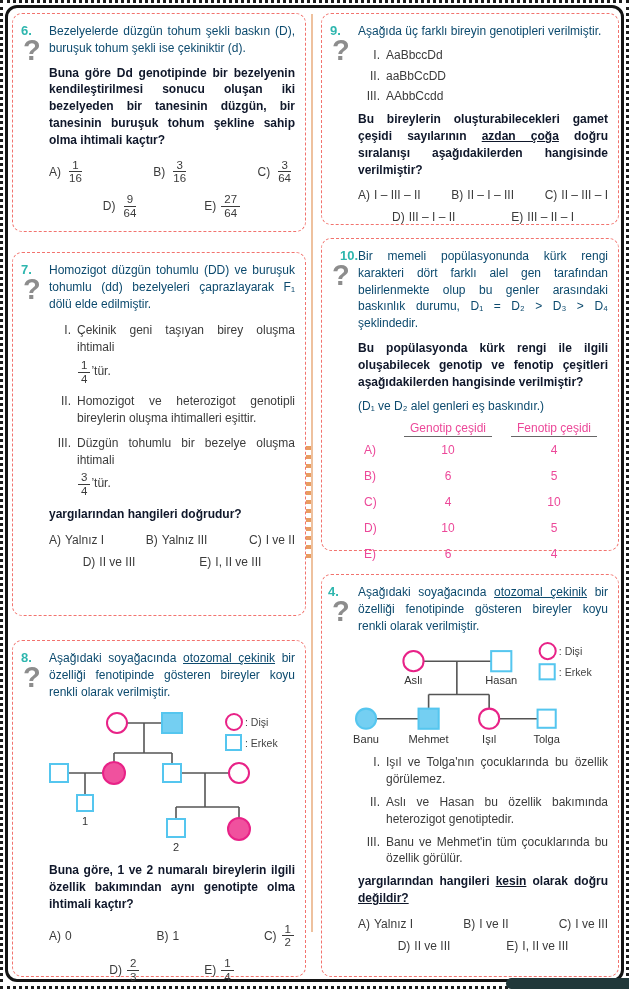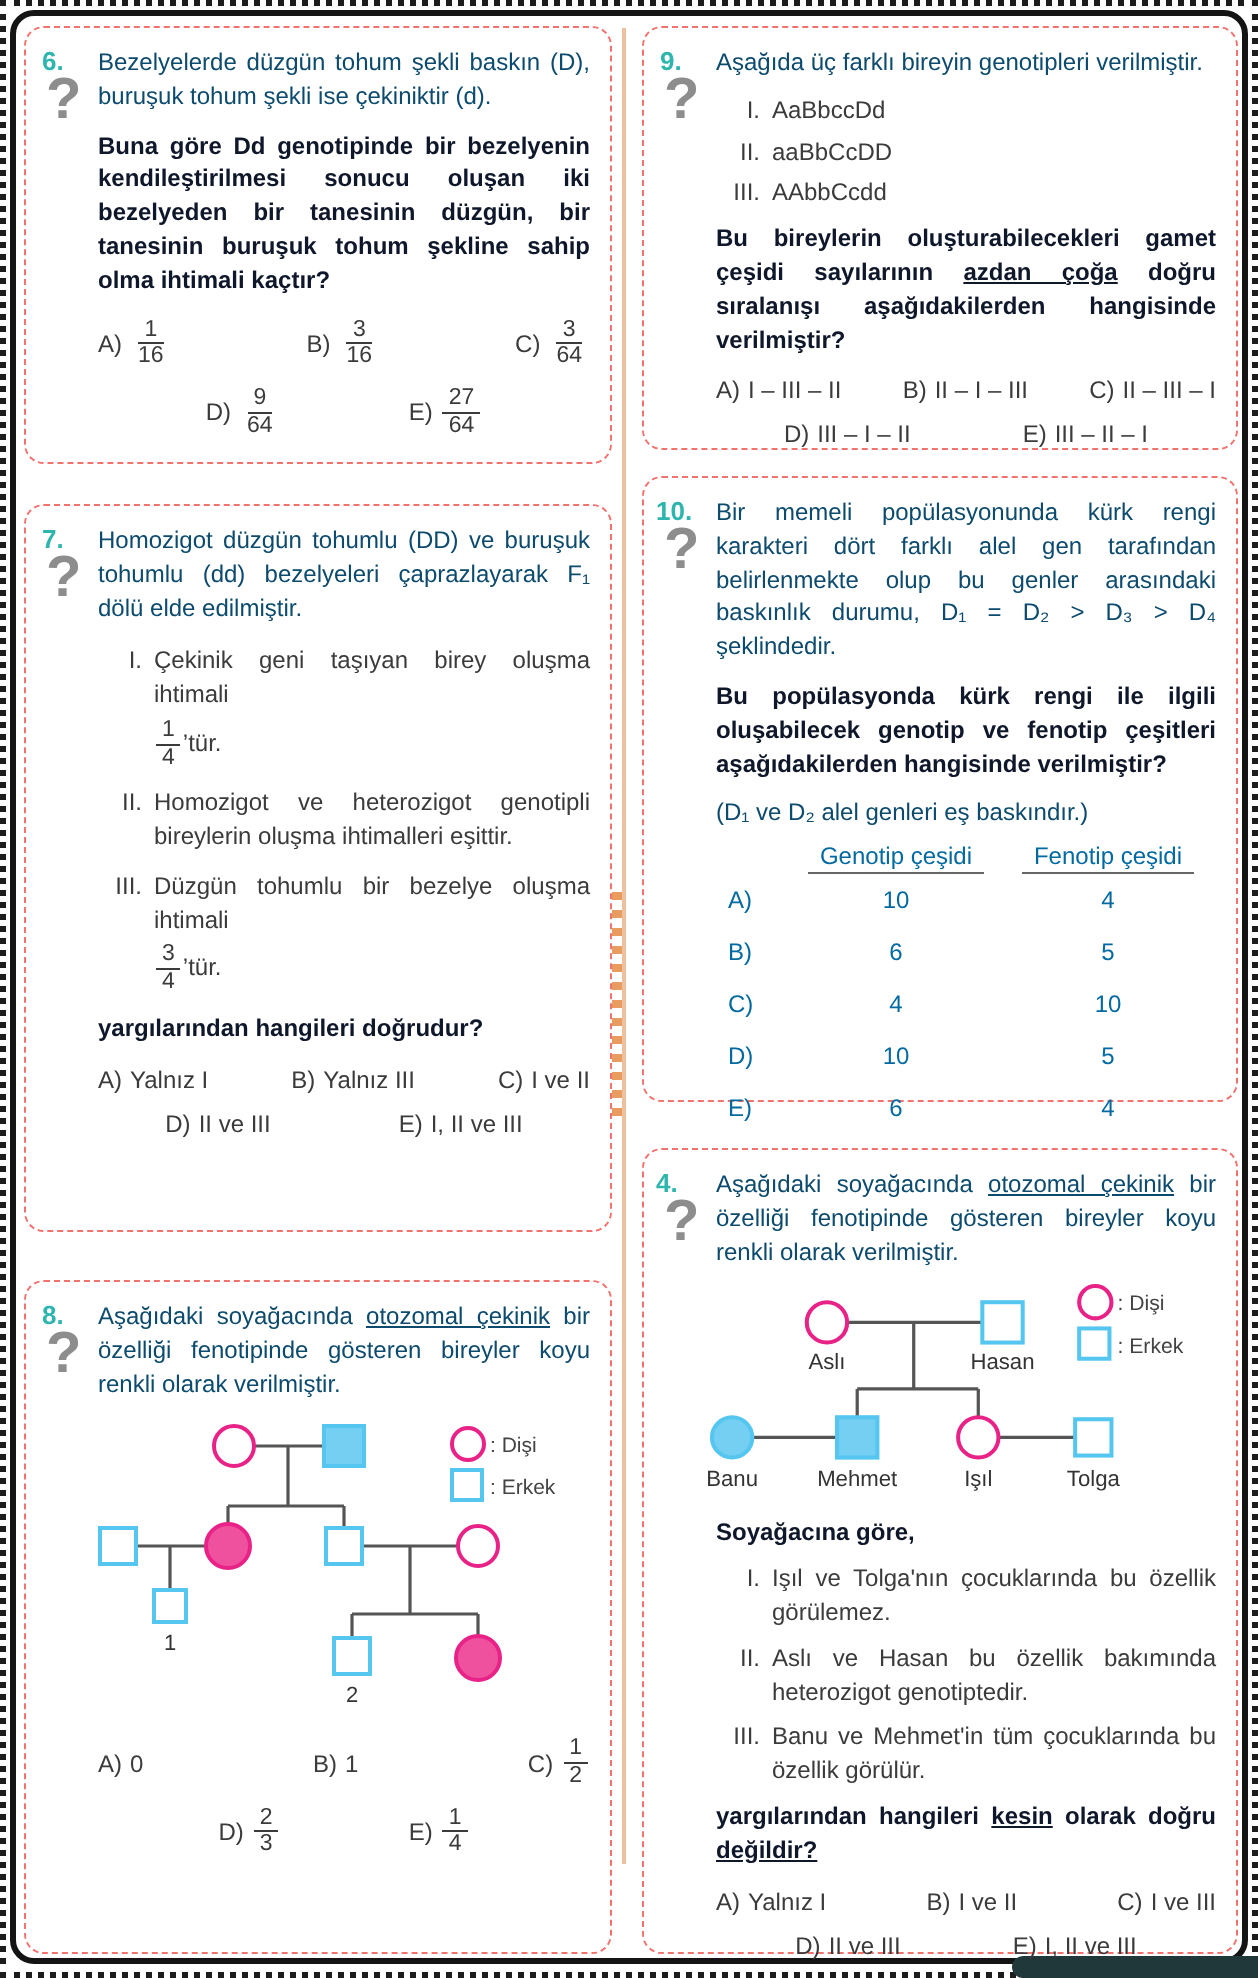--- a/index.html
+++ b/index.html
@@ -19,21 +19,21 @@
   .rn{flex:none;width:22px;text-align:right;margin-right:6px;}
   .fracline{margin:3px 0 2px 0;}
   .orow{display:flex;font-size:12px;color:#3b3b3b;align-items:center;}
   .r1{justify-content:space-between;margin-top:10px;}
   .r2{justify-content:center;gap:64px;margin-top:8px;}
   .opt{display:inline-flex;align-items:center;white-space:nowrap;}
   .olab{margin-right:4px;}
   .frac{display:inline-flex;flex-direction:column;align-items:center;line-height:1.1;font-size:11.5px;vertical-align:middle;margin:0 1px;}
   .fn{border-bottom:1px solid #3b3b3b;padding:0 3px;}
   .fd{padding:0 3px;}
-  .gtable{margin:6px 0 0 2px;font-size:12px;color:#0369a1;}
+  .gtable{margin:6px 0 0 2px;font-size:12px;color:#ec4899;}
   .gthead,.gtrow{display:grid;grid-template-columns:34px 108px 104px;align-items:center;}
   .gthead span.h{justify-self:center;border-bottom:1.2px solid #666;padding:0 6px 1px 6px;}
   .gtrow{padding:6px 0;}
   .gtrow .c{justify-self:center;}
   .gtrow .l{justify-self:start;padding-left:4px;}
   .ped{display:block;margin:2px 0 2px -14px;}
   .ped text{font-size:11px;fill:#333;}
   .ped .lg{font-size:10.5px;fill:#444;}
   svg line{stroke:#555;stroke-width:1.6;}
 </style>
@@ -175,20 +175,21 @@
     <text x="138" y="143" text-anchor="middle">2</text>
     <circle cx="201" cy="121" r="11" fill="#f0519e" stroke="#e82287" stroke-width="2"></circle>
     <g>
       <circle cx="196" cy="14" r="8" fill="#ffffff" stroke="#e82287" stroke-width="2"></circle>
       <text class="lg" x="207" y="18">: Dişi</text>
       <rect x="188" y="27" width="15" height="15" fill="#ffffff" stroke="#55c6ef" stroke-width="2"></rect>
       <text class="lg" x="207" y="39">: Erkek</text>
     </g>
   </svg>
 
+  <p class="qtext bold" style="margin:4px 0 2px 0;">Buna göre, 1 ve 2 numaralı bireylerin ilgili özellik bakımından aynı genotipte olma ihtimali kaçtır?</p>
   <div class="orow r1">
     <span class="opt">
         <span class="olab">A)</span>
         <span>0</span>
       </span>
     <span class="opt">
         <span class="olab">B)</span>
         <span>1</span>
       </span>
     <span class="opt">
@@ -254,21 +255,21 @@
         <span>III – I – II</span>
       </span>
     <span class="opt">
         <span class="olab">E)</span>
         <span>III – II – I</span>
       </span>
   </div>
 </div>
 
 <div class="qbox" style="left:321px;top:238px;width:298px;height:313px;">
-  <span class="qnum" style="left:6px;">10.</span>
+  <span class="qnum" style="left:18px;">10.</span>
   <span class="qmark">?</span>
   <p class="qtext">Bir memeli popülasyonunda kürk rengi karakteri dört farklı alel gen tarafından belirlenmekte olup bu genler arasındaki baskınlık durumu, D₁ = D₂ &gt; D₃ &gt; D₄ şeklindedir.</p>
   <p class="qtext bold">Bu popülasyonda kürk rengi ile ilgili oluşabilecek genotip ve fenotip çeşitleri aşağıdakilerden hangisinde verilmiştir?</p>
   <p class="qtext" style="margin-bottom:4px;">(D₁ ve D₂ alel genleri eş baskındır.)</p>
   <div class="gtable">
     <div class="gthead">
       <span></span>
       <span class="h">Genotip çeşidi</span>
       <span class="h">Fenotip çeşidi</span>
     </div>
@@ -326,21 +327,20 @@
     <rect x="190" y="70" width="18" height="18" fill="#ffffff" stroke="#55c6ef" stroke-width="2"></rect>
     <text x="199" y="103" text-anchor="middle">Tolga</text>
     <g>
       <circle cx="200" cy="12" r="8" fill="#ffffff" stroke="#e82287" stroke-width="2"></circle>
       <text class="lg" x="211" y="16">: Dişi</text>
       <rect x="192" y="25" width="15" height="15" fill="#ffffff" stroke="#55c6ef" stroke-width="2"></rect>
       <text class="lg" x="211" y="37">: Erkek</text>
     </g>
   </svg>
 
-  <p class="qtext bold" style="margin:6px 0 6px 0;">Soyağacına göre,</p>
   <div class="ritem">
       <span class="rn">I.</span>
       <span>Işıl ve Tolga'nın çocuklarında bu özellik görülemez.</span>
     </div>
   <div class="ritem">
       <span class="rn">II.</span>
       <span>Aslı ve Hasan bu özellik bakımında heterozigot genotiptedir.</span>
     </div>
   <div class="ritem">
       <span class="rn">III.</span>

